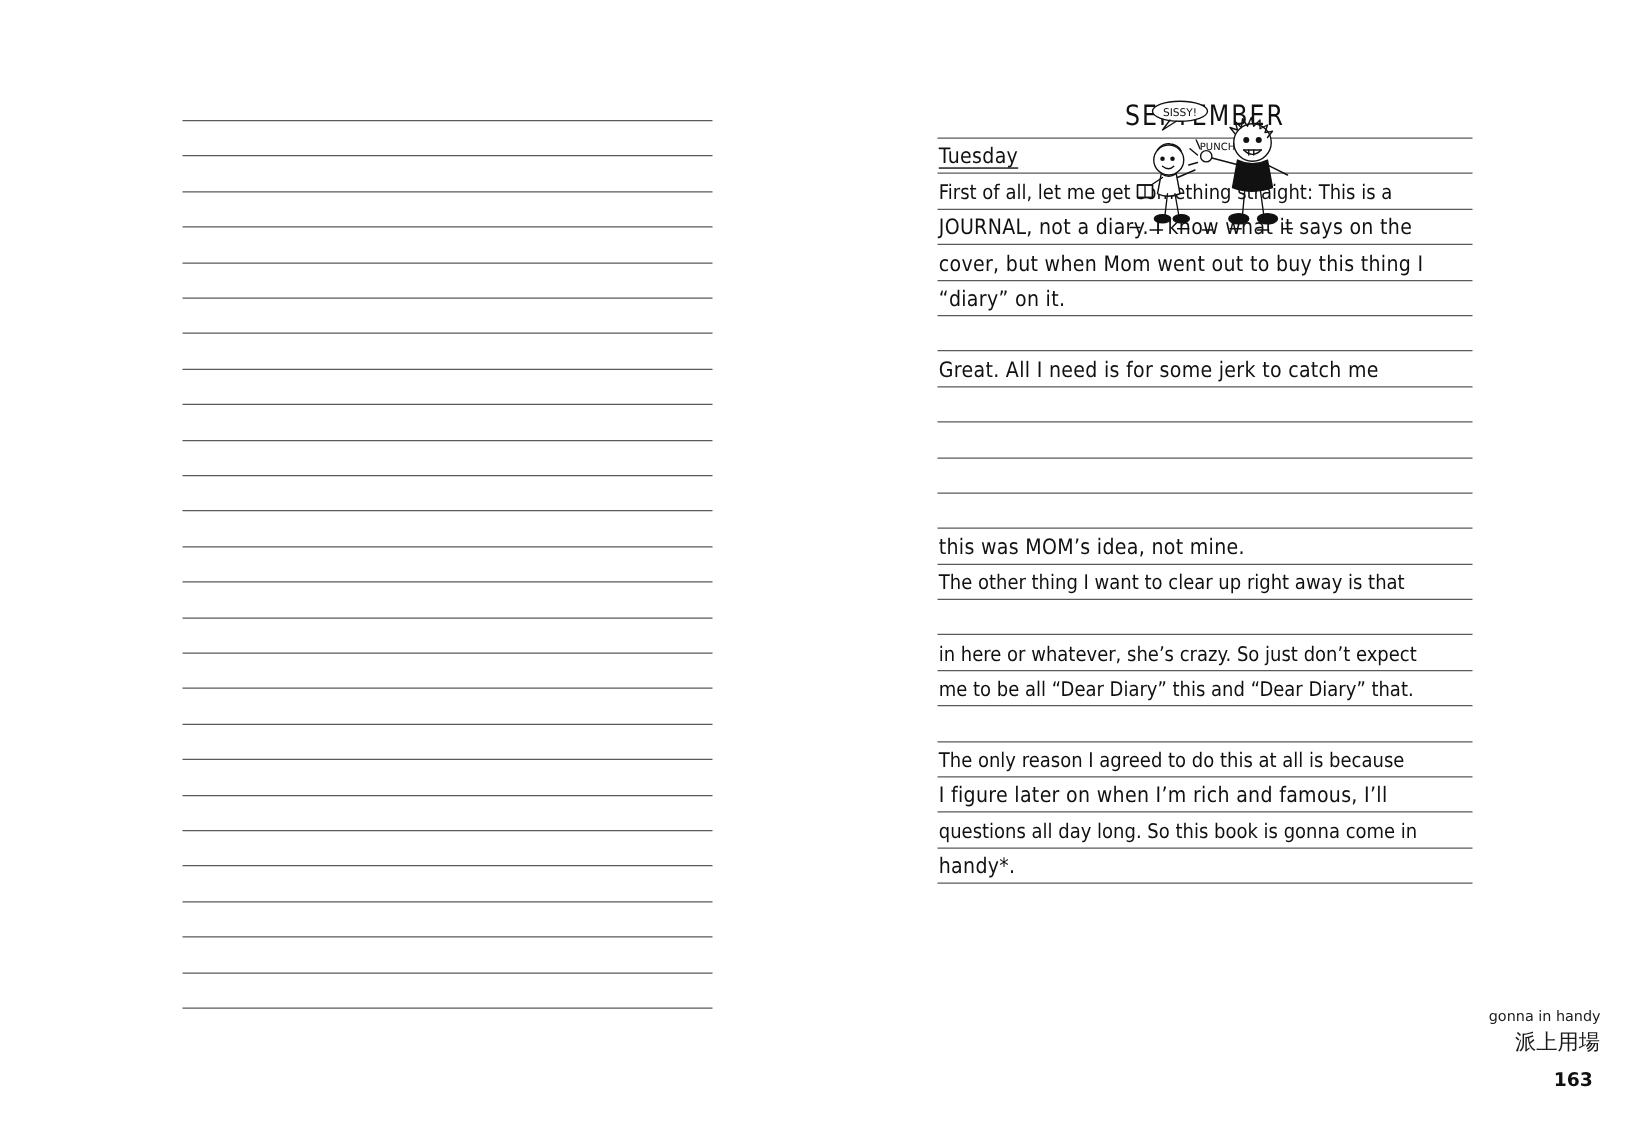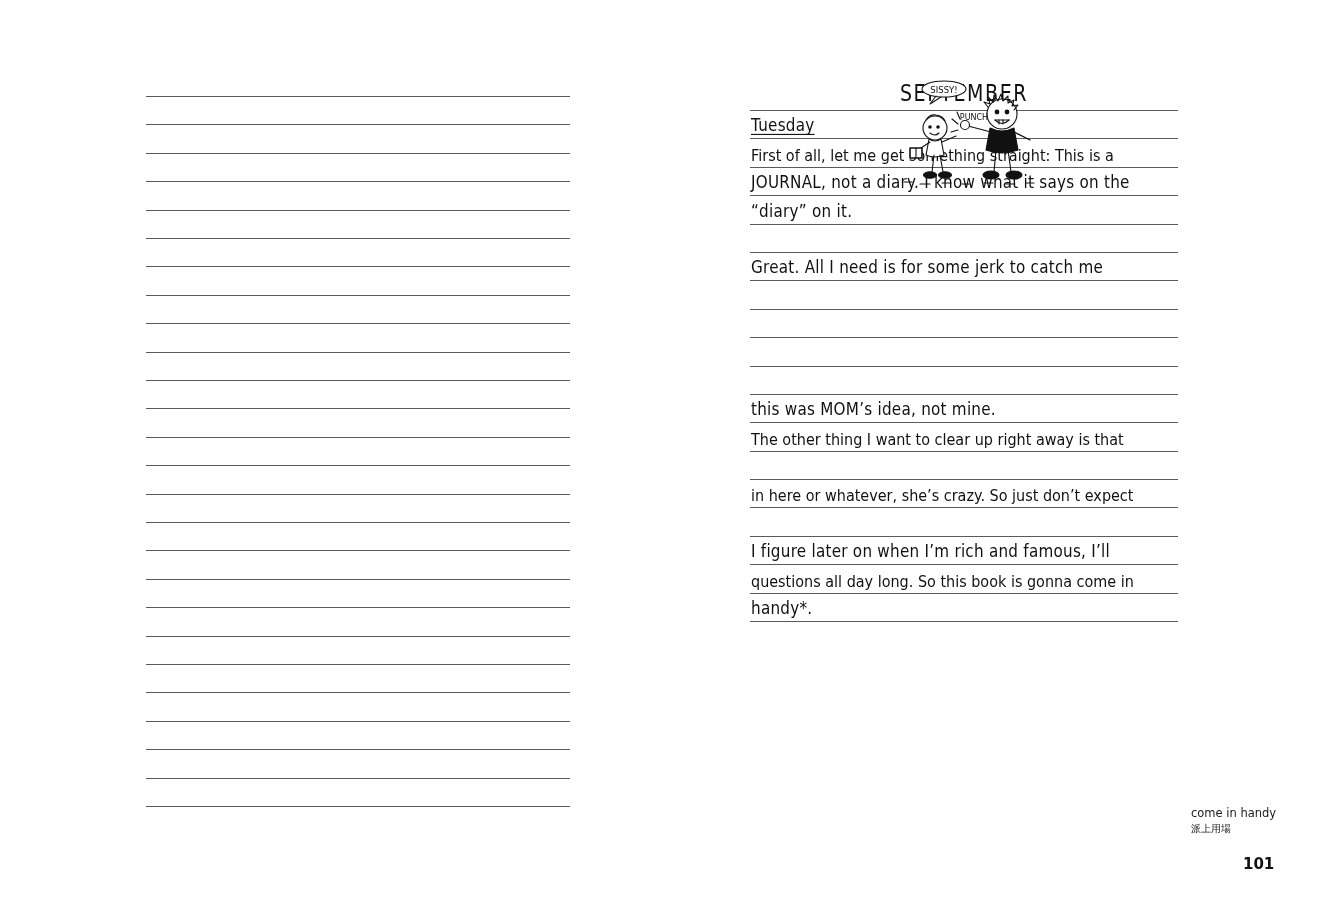--- a/index.html
+++ b/index.html
@@ -113,21 +113,22 @@
     left: 1191px;
     top: 805px;
     width: 110px;
     font-family: "DejaVu Sans", sans-serif;
     font-size: 11.5px;
     line-height: 1.45;
     color: #1a1a1a;
   }
   #gloss .cn {
     font-family: "DejaVu Sans", sans-serif;
-    font-size: 10px;
+    font-size: 17px;
+    text-align: center;
   }
 
   #page-number {
     position: absolute;
     left: 1243px;
     top: 855px;
     font-family: "DejaVu Sans", sans-serif;
     font-size: 15px;
     font-weight: bold;
     color: #111;
@@ -176,41 +177,50 @@
       <span class="txt day">Tuesday</span>
     </div>
 
   <div class="jline">
         <span class="txt tight">First of all, let me get something straight: This is a</span>
       </div>
       <div class="jline">
         <span class="txt">JOURNAL, not a diary. I know what it says on the</span>
       </div>
       <div class="jline">
+        <span class="txt">cover, but when Mom went out to buy this thing I</span>
+      </div>
+      <div class="jline">
         <span class="txt">“diary” on it.</span>
       </div>
       <div class="jline blank"></div>
       <div class="jline">
         <span class="txt">Great. All I need is for some jerk to catch me</span>
       </div>
       <div class="jline blank"></div>
       <div class="jline blank"></div>
       <div class="jline blank"></div>
       <div class="jline blank"></div>
       <div class="jline">
         <span class="txt">this was MOM’s idea, not mine.</span>
       </div>
       <div class="jline">
         <span class="txt tight">The other thing I want to clear up right away is that</span>
       </div>
       <div class="jline blank"></div>
       <div class="jline">
         <span class="txt tight">in here or whatever, she’s crazy. So just don’t expect</span>
       </div>
-      <div class="jline blank"></div>
+      <div class="jline">
+        <span class="txt tight">me to be all “Dear Diary” this and “Dear Diary” that.</span>
+      </div>
+      <div class="jline blank"></div>
+      <div class="jline">
+        <span class="txt tight">The only reason I agreed to do this at all is because</span>
+      </div>
       <div class="jline">
         <span class="txt">I figure later on when I’m rich and famous, I’ll</span>
       </div>
       <div class="jline">
         <span class="txt tight">questions all day long. So this book is gonna come in</span>
       </div>
       <div class="jline">
         <span class="txt">handy*.</span>
       </div>
     </div>
@@ -264,17 +274,17 @@
       <path d="M68 44 l-6 -5 M68 50 l-7 2 M70 39 l-3 -7"></path>
 
       <path d="M14 102 h8 M30 104 h10 M52 103 h9 M72 104 h8 M94 103 h9 M116 104 h9 M136 103 h8"></path>
     </g>
     <text x="54" y="13" font-family="DejaVu Sans, sans-serif" font-size="8.5" text-anchor="middle" fill="#111">SISSY!</text>
     <text x="84" y="40" font-family="DejaVu Sans, sans-serif" font-size="8" text-anchor="middle" fill="#111">PUNCH</text>
   </svg>
 </div>
 
 <div id="gloss">
-  <div>come in handy</div>
+  <div>gonna in handy</div>
   <div class="cn">派上用場</div>
 </div>
 
-<div id="page-number">101</div>
+<div id="page-number">163</div>
 
 </body></html>

